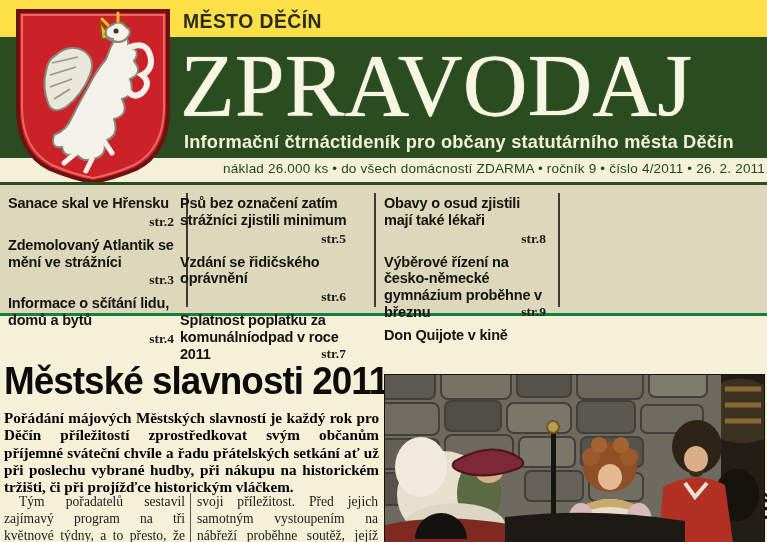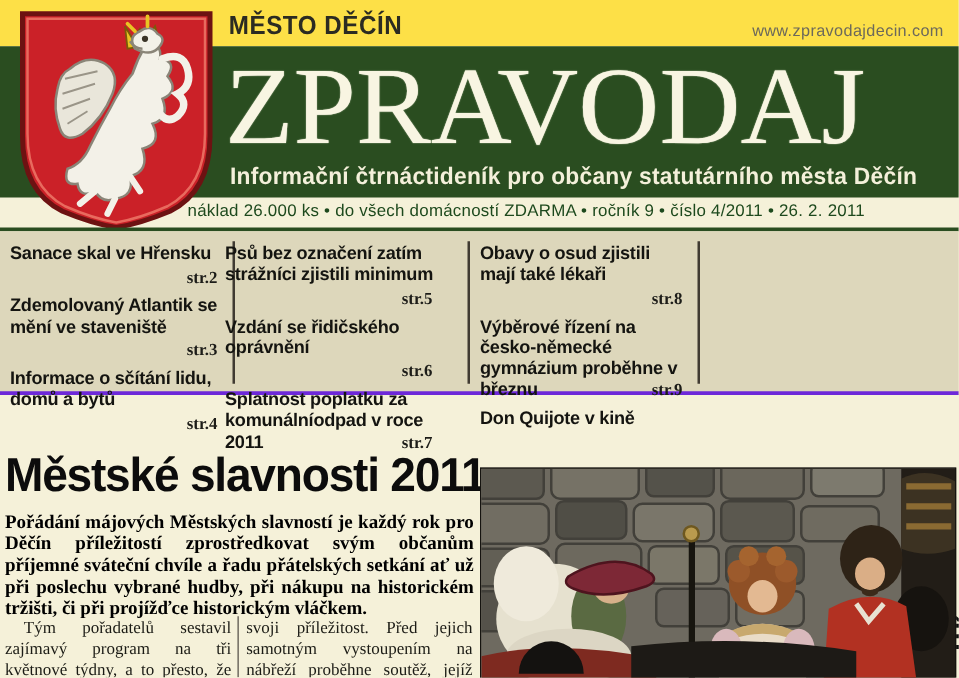--- a/index.html
+++ b/index.html
@@ -29,28 +29,28 @@
     white-space:nowrap;
   }
   .subtitle{
     position:absolute;left:184px;top:131px;
     font-size:19px;font-weight:700;color:#f4f0da;letter-spacing:.2px;
     transform:scaleX(.96);transform-origin:left;white-space:nowrap;
   }
   .coa{position:absolute;left:12px;top:3px;width:162px;height:182px;}
   .issueline{
     position:absolute;left:150px;top:161px;width:615px;height:21px;
-    text-align:left;font-size:13.5px;color:#1d491d;letter-spacing:.2px;
+    text-align:right;font-size:13.5px;color:#1d491d;letter-spacing:.2px;
   }
   .greenrule{position:absolute;left:0;top:182px;width:767px;height:3px;background:#2a4d20;}
 
   
   .teaserband{
     position:absolute;left:0;top:185px;width:767px;height:131px;
-    background:#ddd7bb;border-bottom:3px solid #6d28d9;box-sizing:border-box;
+    background:#ddd7bb;border-bottom:3px solid #15803d;box-sizing:border-box;
   }
   .tcol{position:absolute;top:10px;}
   .tcol1{left:8px;width:172px;}
   .tcol2{left:180px;width:172px;}
   .tcol3{left:384px;width:168px;}
   .tdiv{position:absolute;top:8px;bottom:6px;width:2px;background:#403b32;}
   .tdiv1{left:186px;} .tdiv2{left:374px;} .tdiv3{left:558px;}
   .titem{margin-bottom:7px;}
   .ttitle{
     font-size:14.5px;font-weight:700;line-height:1.16;color:#141410;
@@ -110,21 +110,20 @@
   .photo{
     position:absolute;left:384px;top:16px;width:379px;height:168px;
     border:1px solid #15130f;box-sizing:content-box;overflow:hidden;background:#6e6a60;
   }
 </style>
 </head>
 <body>
 
 <div class="topbar">
   <div class="kicker">MĚSTO DĚČÍN</div>
-  <div class="website">www.zpravodajdecin.com</div>
 </div>
 
 <div class="greenband"></div>
 <div class="masthead">ZPRAVODAJ</div>
 <div class="subtitle">Informační čtrnáctideník pro občany statutárního města Děčín</div>
 
 <div class="coa">
   <svg width="162" height="182" viewBox="0 0 162 182">
     <path d="M6 8 H156 V106 Q156 150 124 166 Q100 176 81 179 Q62 176 38 166 Q6 150 6 106 Z" fill="#cb2128" stroke="#6d1212" stroke-width="4"></path>
     <path d="M10 12 H152 V104 Q152 146 122 162 Q99 172 81 175 Q63 172 40 162 Q10 146 10 104 Z" fill="none" stroke="#e86a5e" stroke-width="2"></path>
@@ -151,21 +150,21 @@
 <div class="greenrule"></div>
 
 <div class="teaserband">
 
   <div class="tcol tcol1">
     <div class="titem">
       <div class="ttitle">Sanace skal ve Hřensku</div>
       <div class="tpage">str.2</div>
     </div>
     <div class="titem">
-      <div class="ttitle">Zdemolovaný Atlantik se mění ve staveniště</div>
+      <div class="ttitle">Zdemolovaný Atlantik se mění ve strážníci</div>
       <div class="tpage">str.3</div>
     </div>
     <div class="titem">
       <div class="ttitle">Informace o sčítání lidu, domů a bytů</div>
       <div class="tpage">str.4</div>
     </div>
   </div>
   <div class="tdiv tdiv1"></div>
 
   <div class="tcol tcol2">

